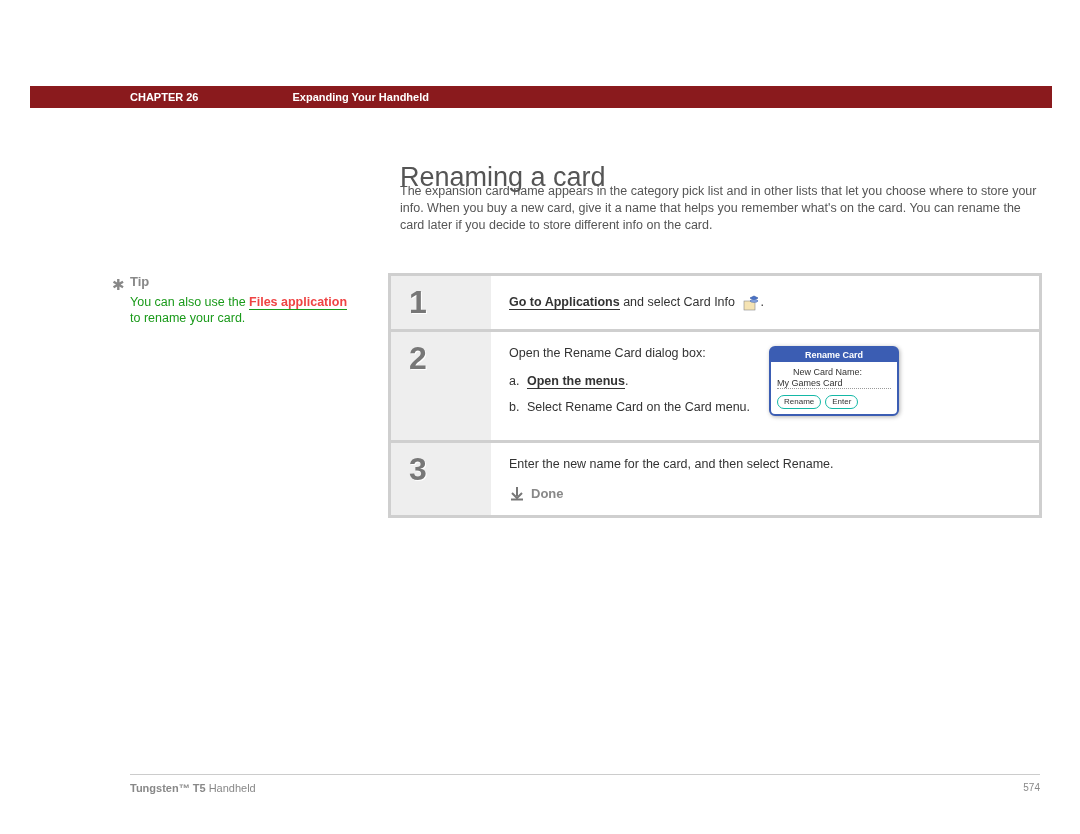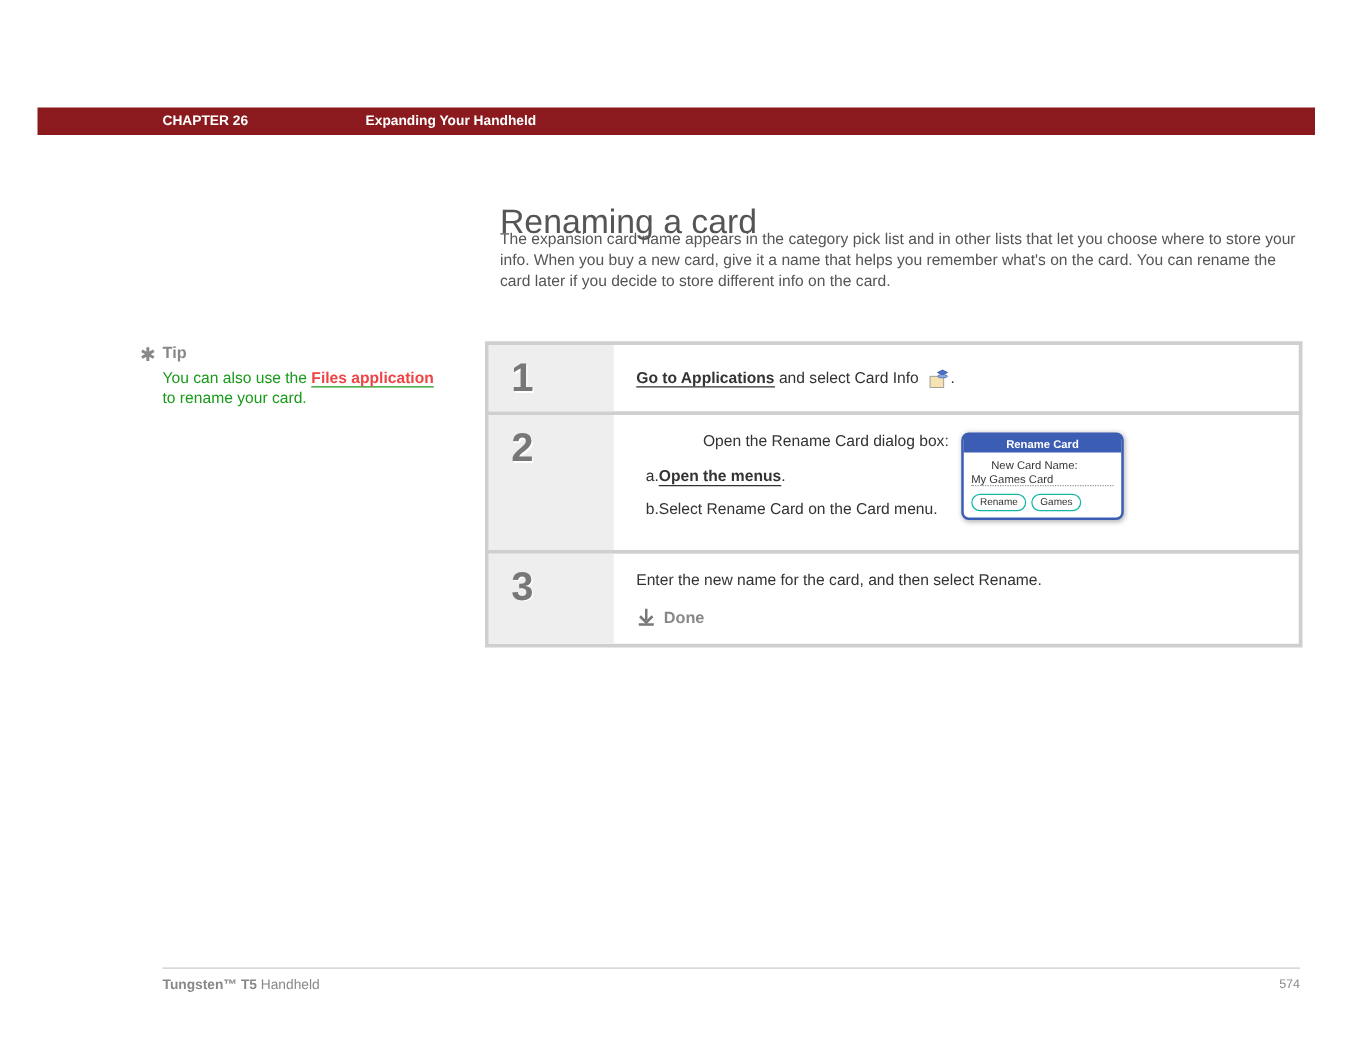--- a/index.html
+++ b/index.html
@@ -197,41 +197,41 @@
               <path d="M 8 4 L 12 2 L 16 4 L 12 6 Z" fill="#4a73c9" stroke="#2a4d99" stroke-width="0.6"></path>
               <ellipse cx="12" cy="7" rx="4" ry="1.4" fill="#8aa7e0" stroke="#2a4d99" stroke-width="0.4"></ellipse>
             </svg></span><span>.</span>
       </div>
     </div>
   </div>
 
   <div class="step-row">
     <div class="step-num">2</div>
     <div class="step-body">
-      <div class="step-text" style="max-width:250px;text-align:right;">
+      <div class="step-text" style="max-width:250px;">
         <div>Open the Rename Card dialog box:</div>
         <div class="substeps">
           <div class="substep">
             <span class="lbl">a.</span>
             <span><span class="bold-link">Open the menus</span><span>.</span></span>
           </div>
           <div class="substep">
             <span class="lbl">b.</span>
             <span>Select Rename Card on the Card menu.</span>
           </div>
         </div>
       </div>
       <div class="dialog">
         <div class="dialog-title">Rename Card</div>
         <div class="dialog-body">
           <div class="dialog-label">New Card Name:</div>
           <div class="dialog-value">My Games Card</div>
           <div class="dialog-buttons">
             <span class="pill-btn">Rename</span>
-            <span class="pill-btn">Games</span>
+            <span class="pill-btn">Enter</span>
           </div>
         </div>
       </div>
     </div>
   </div>
 
   <div class="step-row">
     <div class="step-num">3</div>
     <div class="step-body">
       <div class="step-text">

